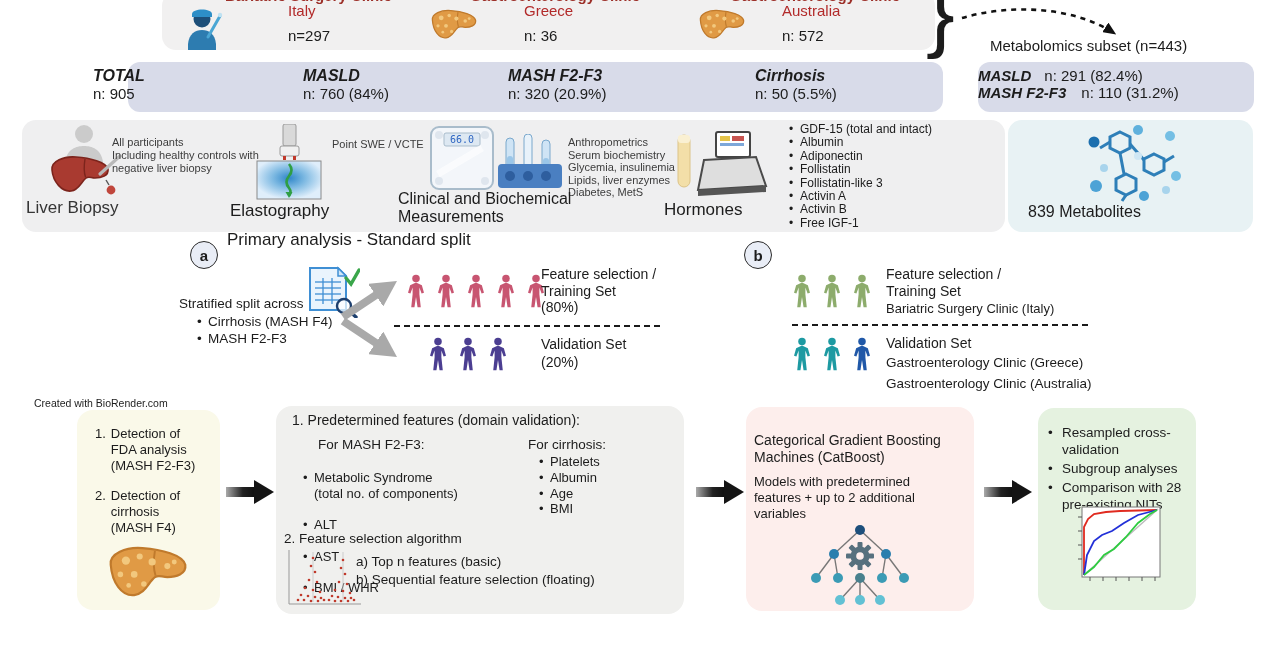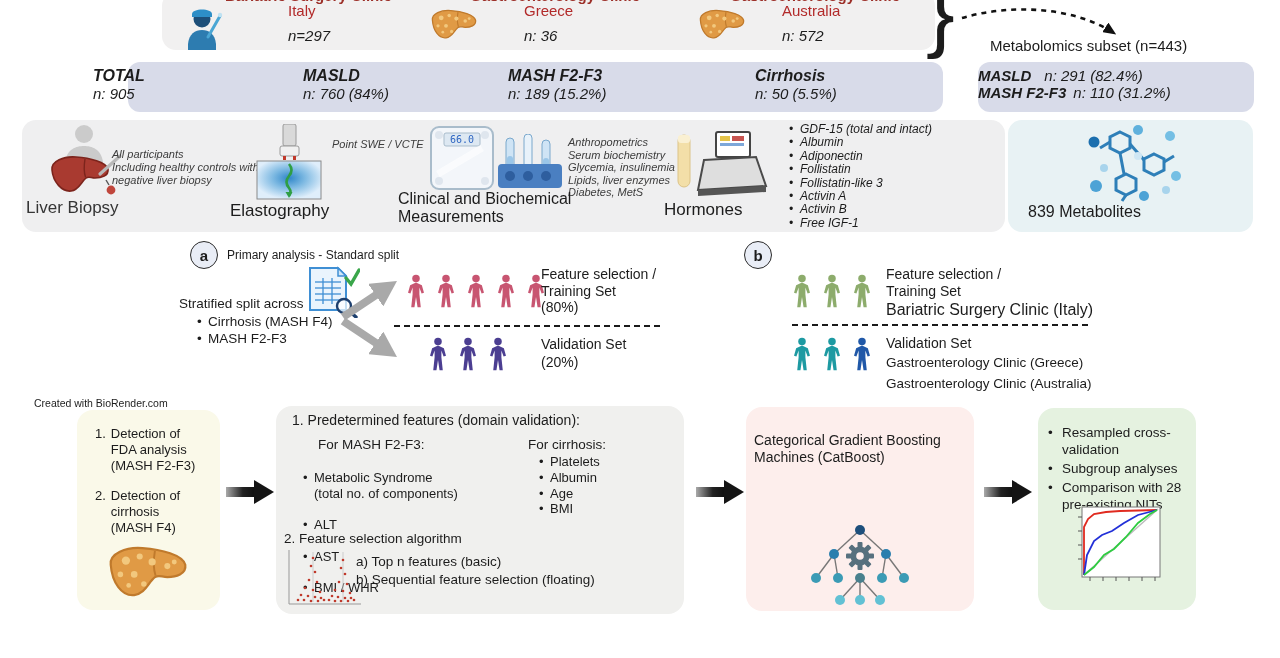--- a/index.html
+++ b/index.html
@@ -1,21 +1,21 @@
 <!DOCTYPE html>
 <html><head>
 <meta charset="utf-8">
 <style>
   html,body{margin:0;padding:0;background:#fff}
   #stage{position:relative;width:1280px;height:658px;background:#ffffff;overflow:hidden;
          font-family:"Liberation Sans",sans-serif;color:#1c1c1c}
   .s{position:absolute}
   .c{text-align:left}
   .b{font-weight:400}
-  .i{font-style:italic}
+  .i{}
   .bi{font-weight:700;font-style:italic}
   .pre{white-space:pre-line}
   .panel{position:absolute;border-radius:14px}
   .blist div{position:relative;padding-left:12px}
   .blist div::before{content:"\2022";position:absolute;left:1px}
   .hlist div{position:relative;padding-left:12px;line-height:13.4px}
   .hlist div::before{content:"\2022";position:absolute;left:1px}
   .evlist div{position:relative;padding-left:14px;margin-bottom:2px;line-height:17px}
   .evlist div::before{content:"\2022";position:absolute;left:0}
   .dash{border-top:2.5px dashed #1a1a1a}
@@ -96,48 +96,48 @@
   <div class="s c" style="left:93px;top:67px;width:200px">
     <div class="bi" style="font-size:16px">TOTAL</div>
     <div class="i" style="font-size:15px">n: 905</div>
   </div>
   <div class="s c" style="left:303px;top:67px;width:200px">
     <div class="bi" style="font-size:16px">MASLD</div>
     <div class="i" style="font-size:15px">n: 760 (84%)</div>
   </div>
   <div class="s c" style="left:508px;top:67px;width:210px">
     <div class="bi" style="font-size:16px">MASH F2-F3</div>
-    <div class="i" style="font-size:15px">n: 189 (15.2%)</div>
+    <div class="i" style="font-size:15px">n: 320 (20.9%)</div>
   </div>
   <div class="s c" style="left:755px;top:67px;width:200px">
     <div class="bi" style="font-size:16px">Cirrhosis</div>
     <div class="i" style="font-size:15px">n: 50 (5.5%)</div>
   </div>
 
   <div class="panel" style="left:978px;top:62px;width:276px;height:50px;background:#d8dbe9;border-radius:12px"></div>
   <div class="s c" style="left:978px;top:67px;width:276px;font-size:15px">
     <div><span class="bi">MASLD</span><span class="i" style="margin-left:13px">n: 291 (82.4%)</span></div>
-    <div><span class="bi">MASH F2-F3</span><span class="i" style="margin-left:7px">n: 110 (31.2%)</span></div>
+    <div><span class="bi">MASH F2-F3</span><span class="i" style="margin-left:15px">n: 110 (31.2%)</span></div>
   </div>
 
   <div class="panel" style="left:22px;top:120px;width:983px;height:112px;background:#efeff0"></div>
 
   <svg class="s" style="left:60px;top:124px" width="48" height="42" viewBox="0 0 48 42">
     <circle cx="24" cy="10" r="9" fill="#cbcbcb"></circle>
     <path d="M5 38 C7 25 16 22 24 22 C32 22 41 25 43 38 L43 42 L5 42 Z" fill="#cbcbcb"></path>
   </svg>
   <svg class="s" style="left:48px;top:152px" width="86" height="50" viewBox="0 0 86 50">
     <path d="M4 18 C3 9 16 4 28 5 C42 6 58 10 60 17 C61 24 53 26 47 26 C43 26 41 24 38 26 C33 30 31 38 23 39 C14 40 5 30 4 18 Z" fill="#a93a30" stroke="#7c241c" stroke-width="1.6"></path>
     <path d="M37 7 C36 13 35.5 19 37.5 25" fill="none" stroke="#7c241c" stroke-width="1.4"></path>
     <line x1="72" y1="4" x2="52" y2="22" stroke="#b9b9b9" stroke-width="3.2" stroke-linecap="round"></line>
     <line x1="58" y1="28" x2="61" y2="33" stroke="#555" stroke-width="1.4"></line>
     <circle cx="63" cy="38" r="4.4" fill="#c0463c"></circle>
   </svg>
   <div class="s b c" style="left:26px;top:198px;width:158px;font-size:17px;color:#353535">Liver Biopsy</div>
-  <div class="s i pre" style="left:112px;top:148px;font-size:11px;line-height:13px;color:#3c3c3c">All participants
+  <div class="s i pre" style="left:112px;top:136px;font-size:11px;line-height:13px;color:#3c3c3c">All participants
 Including healthy controls with
 negative liver biopsy</div>
 
   <svg class="s" style="left:254px;top:124px" width="70" height="76" viewBox="0 0 70 76">
     <defs>
         <radialGradient id="glow" cx="50%" cy="45%" r="55%">
       <stop offset="0%" stop-color="#2f86c9"></stop>
           <stop offset="45%" stop-color="#7db9e2"></stop>
           <stop offset="100%" stop-color="#dfeefb"></stop>
     </radialGradient>
@@ -226,21 +226,21 @@
       <circle cx="98" cy="52" r="5" fill="#74bfe4"></circle>
     <circle cx="18" cy="62" r="6" fill="#4da3d6"></circle>
       <circle cx="66" cy="72" r="5" fill="#4da3d6"></circle>
     <circle cx="88" cy="66" r="4" fill="#a8d4ec"></circle>
   </svg>
   <div class="s b c" style="left:1028px;top:203px;width:205px;font-size:16px">839 Metabolites</div>
 
   <div class="badge" style="left:190px;top:241px">
     <span>a</span>
     </div>
-  <div class="s b" style="left:227px;top:248px;font-size:12px">Primary analysis - Standard split</div>
+  <div class="s b" style="left:227px;top:230px;font-size:17px">Primary analysis - Standard split</div>
 
   <svg class="s" style="left:306px;top:266px" width="54" height="52" viewBox="0 0 54 52">
     <path d="M4 2 L32 2 L40 10 L40 44 L4 44 Z" fill="#eaf4fd" stroke="#3f8fd4" stroke-width="2"></path>
     <path d="M32 2 L32 10 L40 10 Z" fill="#cfe6f8" stroke="#3f8fd4" stroke-width="1.5"></path>
     <g stroke="#3f8fd4" stroke-width="1.3">
       <line x1="9" y1="16" x2="35" y2="16"></line>
         <line x1="9" y1="22" x2="35" y2="22"></line>
       <line x1="9" y1="28" x2="35" y2="28"></line>
         <line x1="9" y1="34" x2="35" y2="34"></line>
       <line x1="17" y1="12" x2="17" y2="38"></line>
@@ -314,21 +314,21 @@
       </svg>
     <svg width="22" height="34">
         <use href="#sym-person" fill="#8dac6c"></use>
       </svg>
     <svg width="22" height="34">
         <use href="#sym-person" fill="#8dac6c"></use>
       </svg>
   </div>
   <div class="s b pre" style="left:886px;top:266px;font-size:14px;line-height:16.5px">Feature selection /
 Training Set</div>
-  <div class="s" style="left:886px;top:301px;font-size:16px">Bariatric Surgery Clinic (Italy)</div>
+  <div class="s" style="left:886px;top:301px;font-size:13px">Bariatric Surgery Clinic (Italy)</div>
 
   <div class="s dash" style="left:792px;top:324px;width:296px"></div>
 
   <div class="s" style="left:791px;top:337px;display:flex;gap:8px">
     <svg width="22" height="34">
         <use href="#sym-person" fill="#1d9aa2"></use>
       </svg>
     <svg width="22" height="34">
         <use href="#sym-person" fill="#1d9aa2"></use>
       </svg>
@@ -445,20 +445,23 @@
   <div class="s b" style="left:356px;top:572px;font-size:13.5px">b) Sequential feature selection (floating)</div>
 
   <svg class="s" style="left:696px;top:478px" width="48" height="28" viewBox="0 0 48 28">
     <rect x="0" y="9" width="28" height="10" fill="url(#ag1)"></rect>
     <polygon points="28,2 48,14 28,26" fill="#141414"></polygon>
   </svg>
 
   <div class="panel" style="left:746px;top:407px;width:228px;height:204px;background:#fdeeec;border-radius:16px"></div>
   <div class="s b c pre" style="left:754px;top:432px;width:212px;font-size:14px;line-height:17px">Categorical Gradient Boosting
 Machines (CatBoost)</div>
+  <div class="s c pre" style="left:754px;top:474px;width:212px;font-size:13px;line-height:16px">Models with predetermined
+features + up to 2 additional
+variables</div>
   <svg class="s" style="left:802px;top:522px" width="116" height="84" viewBox="0 0 116 84">
     <g stroke="#777" stroke-width="1.4">
       <line x1="58" y1="8" x2="32" y2="32"></line>
         <line x1="58" y1="8" x2="84" y2="32"></line>
       <line x1="32" y1="32" x2="14" y2="56"></line>
         <line x1="32" y1="32" x2="36" y2="56"></line>
       <line x1="84" y1="32" x2="80" y2="56"></line>
         <line x1="84" y1="32" x2="102" y2="56"></line>
       <line x1="58" y1="56" x2="38" y2="78"></line>
         <line x1="58" y1="56" x2="58" y2="78"></line>

